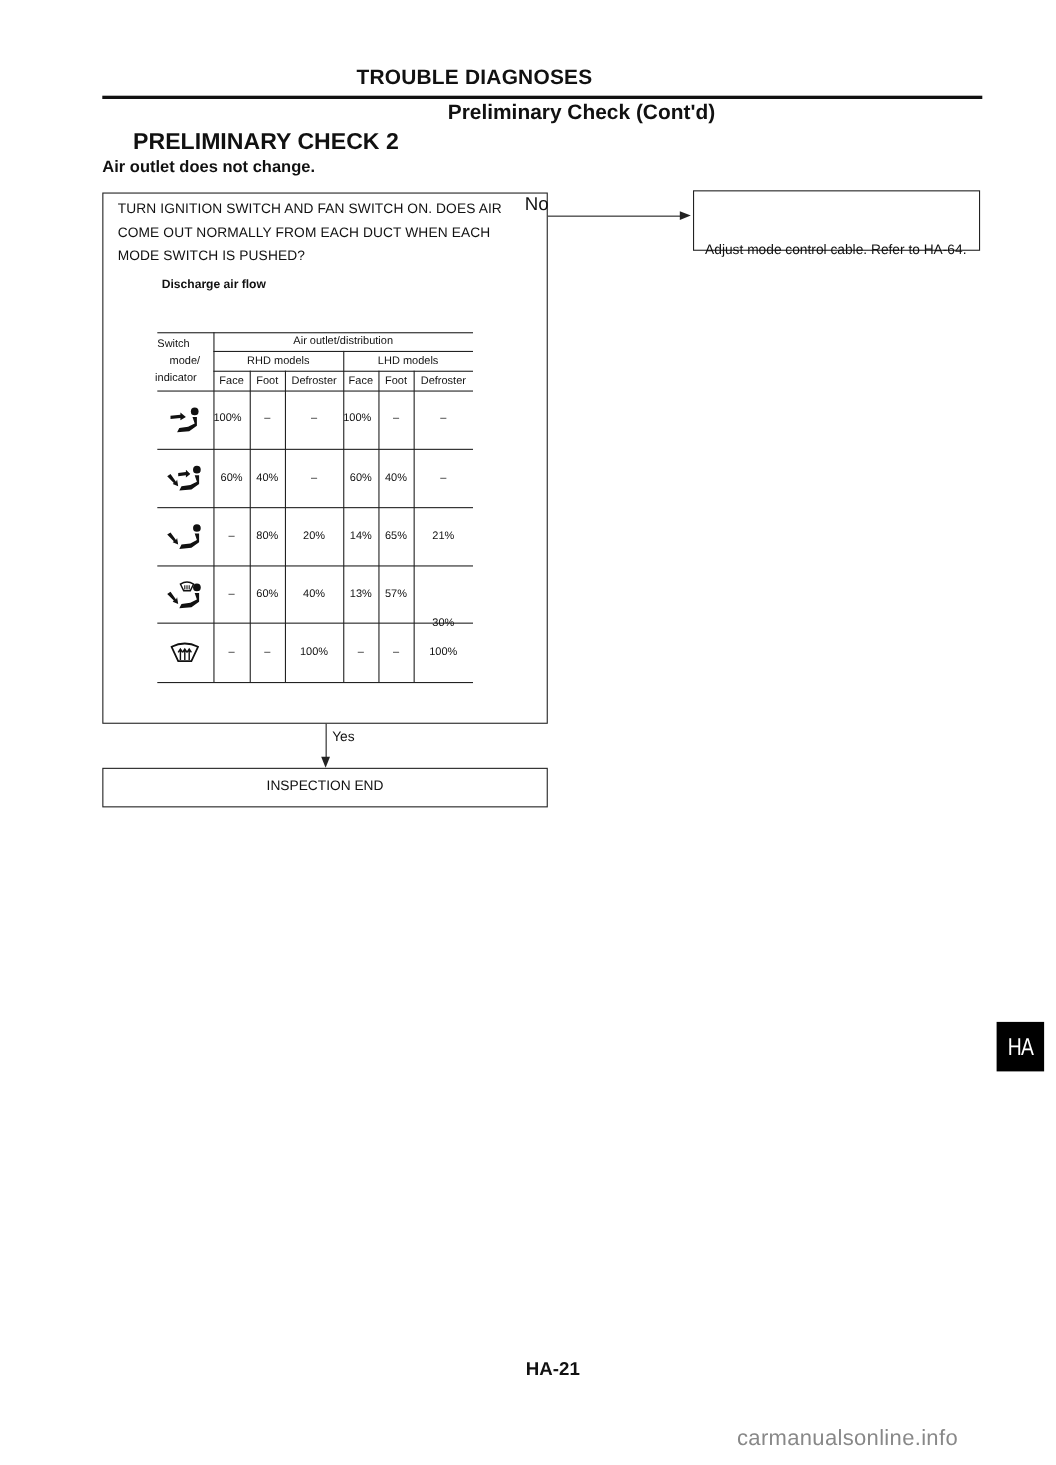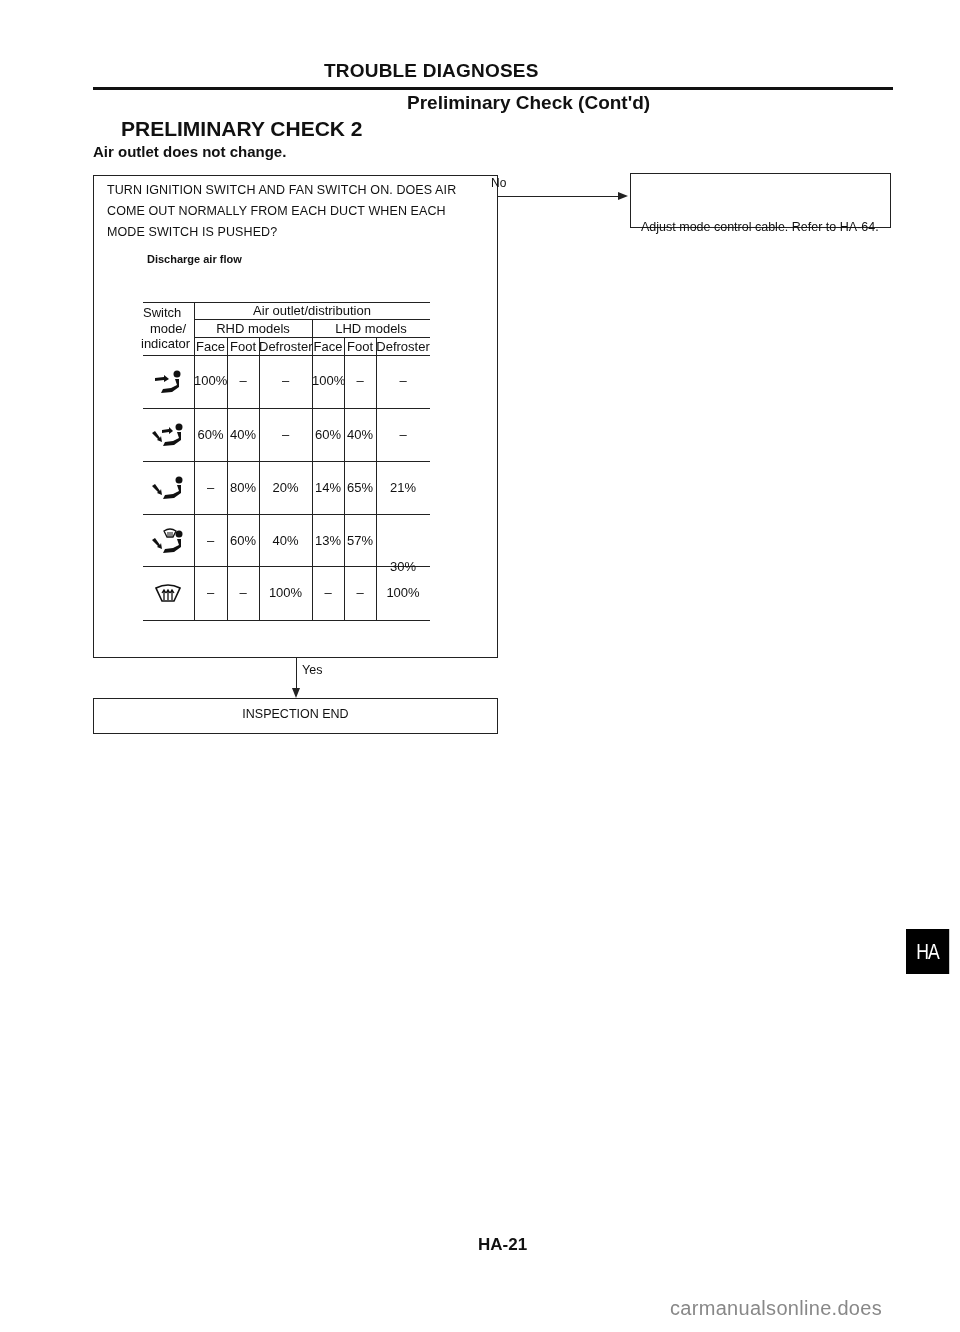--- a/index.html
+++ b/index.html
@@ -21,26 +21,26 @@
     .box { border: 1px solid #222; box-sizing: border-box; }
     .main-box { left: 93px; top: 175px; width: 405px; height: 483px; }
     .q-text {
       left: 107px; top: 180px; width: 380px; font-size: 12.5px; line-height: 21px;
       letter-spacing: 0.1px;
     }
     .flow-label { left: 147px; top: 253px; font-size: 11px; font-weight: bold; }
     .hline { position: absolute; left: 143px; width: 287px; height: 1px; background: #222; }
     .vline { position: absolute; width: 1px; background: #222; }
     .tcell {
-      position: absolute; font-size: 13px; text-align: center; line-height: 14px;
+      position: absolute; font-size: 10px; text-align: center; line-height: 14px;
       white-space: nowrap;
     }
     .icon-cell { position: absolute; left: 143px; width: 50px; display: flex; align-items: center; justify-content: center; }
 
-    .no-label { left: 491px; top: 176px; font-size: 12px; }
+    .no-label { left: 477px; top: 176px; font-size: 17px; }
     .arrow-line { left: 498px; top: 196px; width: 122px; height: 1px; background: #222; }
     .arrow-head-r {
       left: 618px; top: 192px; width: 0; height: 0;
       border-top: 4.5px solid transparent; border-bottom: 4.5px solid transparent;
       border-left: 10px solid #222;
     }
     .adj-box { left: 630px; top: 173px; width: 261px; height: 55px; }
     .adj-text { left: 641px; top: 181px; width: 240px; font-size: 12.5px; line-height: 19px; margin-top: 37px; }
 
     .yes-line { left: 296px; top: 658px; width: 1px; height: 32px; background: #222; }
@@ -191,13 +191,13 @@
 <div class="abs adj-text">Adjust mode control cable. Refer to HA-64.</div>
 
 <div class="abs yes-line"></div>
 <div class="abs arrow-head-d"></div>
 <div class="abs yes-label">Yes</div>
 <div class="abs box end-box"></div>
 <div class="abs end-text">INSPECTION END</div>
 
 <div class="abs tab-ha">HA</div>
 <div class="abs page-num">HA-21</div>
-<div class="abs watermark">carmanualsonline.does</div>
+<div class="abs watermark">carmanualsonline.info</div>
 
 </body></html>

